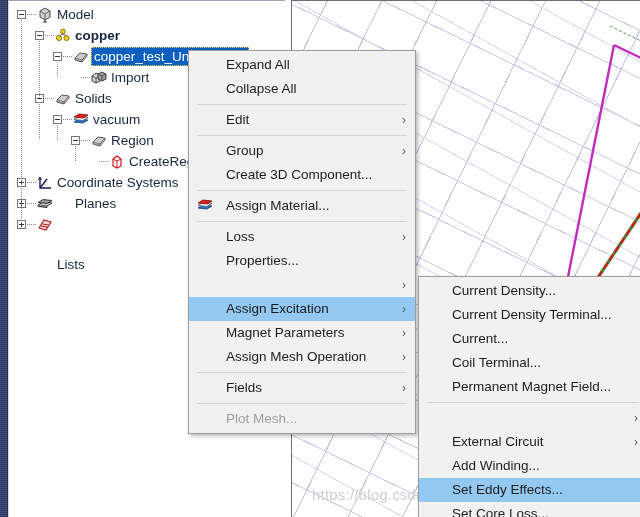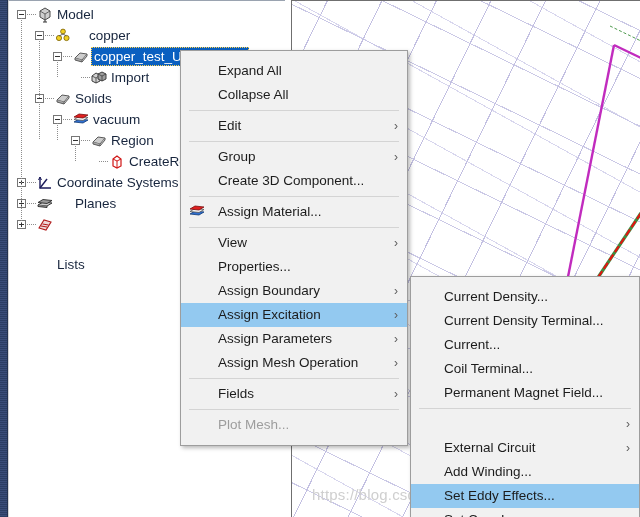--- a/index.html
+++ b/index.html
@@ -88,21 +88,22 @@
     position:absolute;left:20px;bottom:14px;
     font-size:15px;color:#cfcfcf;letter-spacing:.2px;white-space:nowrap;
     font-family:"Liberation Sans",sans-serif;
   }
 
   
   .menu{
     position:absolute;background:#f1f1f1;
     border:1px solid #9d9d9d;box-sizing:border-box;
     box-shadow:2px 2px 4px rgba(0,0,0,.28);
-    padding:8px 0;
+    padding:2px 0;
+    margin-left:8px;
   }
   .mi{
     position:relative;height:24px;line-height:24px;
     font-size:13.5px;color:#1c1c1c;white-space:nowrap;
     padding-left:37px;padding-right:26px;
   }
   .mi.hl{background:#93c9f0;}
   .mi.disabled{color:#9d9d9d;}
   .mi .arrow{
     position:absolute;right:9px;top:0;height:24px;line-height:24px;
@@ -158,21 +159,21 @@
         <div class="doth" style="left: 36px; top: 10px; width: 9px;"></div>
         <div class="expander" style="left: 26px;"></div>
         <span class="ico" style="left: 46px;">
           <svg width="16" height="16" viewBox="0 0 16 16">
             <circle cx="8" cy="3.5" r="2.4" fill="#f2d024" stroke="#7a6000" stroke-width=".8"></circle>
             <circle cx="4" cy="10" r="2.6" fill="#f2d024" stroke="#7a6000" stroke-width=".8"></circle>
             <circle cx="11.5" cy="10" r="2.6" fill="#f2d024" stroke="#7a6000" stroke-width=".8"></circle>
             <path d="M8 6 L4 8 M8 6 L11.5 8" stroke="#555" stroke-width=".9"></path>
           </svg>
         </span>
-        <span class="lbl" style="left: 80px;">copper</span>
+        <span class="lbl" style="left: 66px; font-weight: bold;">copper</span>
       </div>
       <div class="trow">
         <div class="doth" style="left: 54px; top: 10px; width: 9px;"></div>
         <div class="expander" style="left: 44px;"></div>
         <span class="ico" style="left: 64px;">
           <svg width="16" height="16" viewBox="0 0 16 16">
             <path d="M2 9 L7 4 L14 5 L9 11 Z" fill="#cdcdcd" stroke="#5a5a5a" stroke-width="1"></path>
             <path d="M2 9 L2 11 L9 13 L9 11" fill="#a8a8a8" stroke="#5a5a5a" stroke-width="1"></path>
             <path d="M14 5 L14 7 L9 13" fill="#bdbdbd" stroke="#5a5a5a" stroke-width="1"></path>
           </svg>
@@ -289,25 +290,25 @@
     <div class="sep"></div>
     <div class="mi"><span>Group</span><span class="arrow">›</span></div>
     <div class="mi"><span>Create 3D Component...</span></div>
     <div class="sep"></div>
     <div class="mi"><span class="mi-ico" style="left: 8px; top: 4px;"><svg width="16" height="16" viewBox="0 0 16 16">
           <path d="M1 10 L6 7 L15 8 L10 11 Z" fill="#2f6fd0" stroke="#103a75" stroke-width=".8"></path>
           <path d="M1 7.5 L6 4.5 L15 5.5 L10 8.5 Z" fill="#f2f2f2" stroke="#555" stroke-width=".8"></path>
           <path d="M1 5 L6 2 L15 3 L10 6 Z" fill="#e02020" stroke="#7a0d0d" stroke-width=".8"></path>
         </svg></span><span>Assign Material...</span></div>
     <div class="sep"></div>
-    <div class="mi"><span>View</span><span class="arrow">›</span></div>
+    <div class="mi"><span>Loss</span><span class="arrow">›</span></div>
     <div class="mi"><span>Properties...</span></div>
-    <div class="mi"><span>Assign Boundary</span><span class="arrow">›</span></div>
+    <div class="mi"><span class="arrow">›</span></div>
     <div class="mi hl"><span>Assign Excitation</span><span class="arrow">›</span></div>
-    <div class="mi"><span>Assign Parameters</span><span class="arrow">›</span></div>
+    <div class="mi"><span>Magnet Parameters</span><span class="arrow">›</span></div>
     <div class="mi"><span>Assign Mesh Operation</span><span class="arrow">›</span></div>
     <div class="sep"></div>
     <div class="mi"><span>Fields</span><span class="arrow">›</span></div>
     <div class="sep"></div>
     <div class="mi disabled"><span>Plot Mesh...</span></div>
   </div>
 
 <div class="menu" id="menu-sub">
     <div class="mi"><span>Current Density...</span></div>
     <div class="mi"><span>Current Density Terminal...</span></div>

